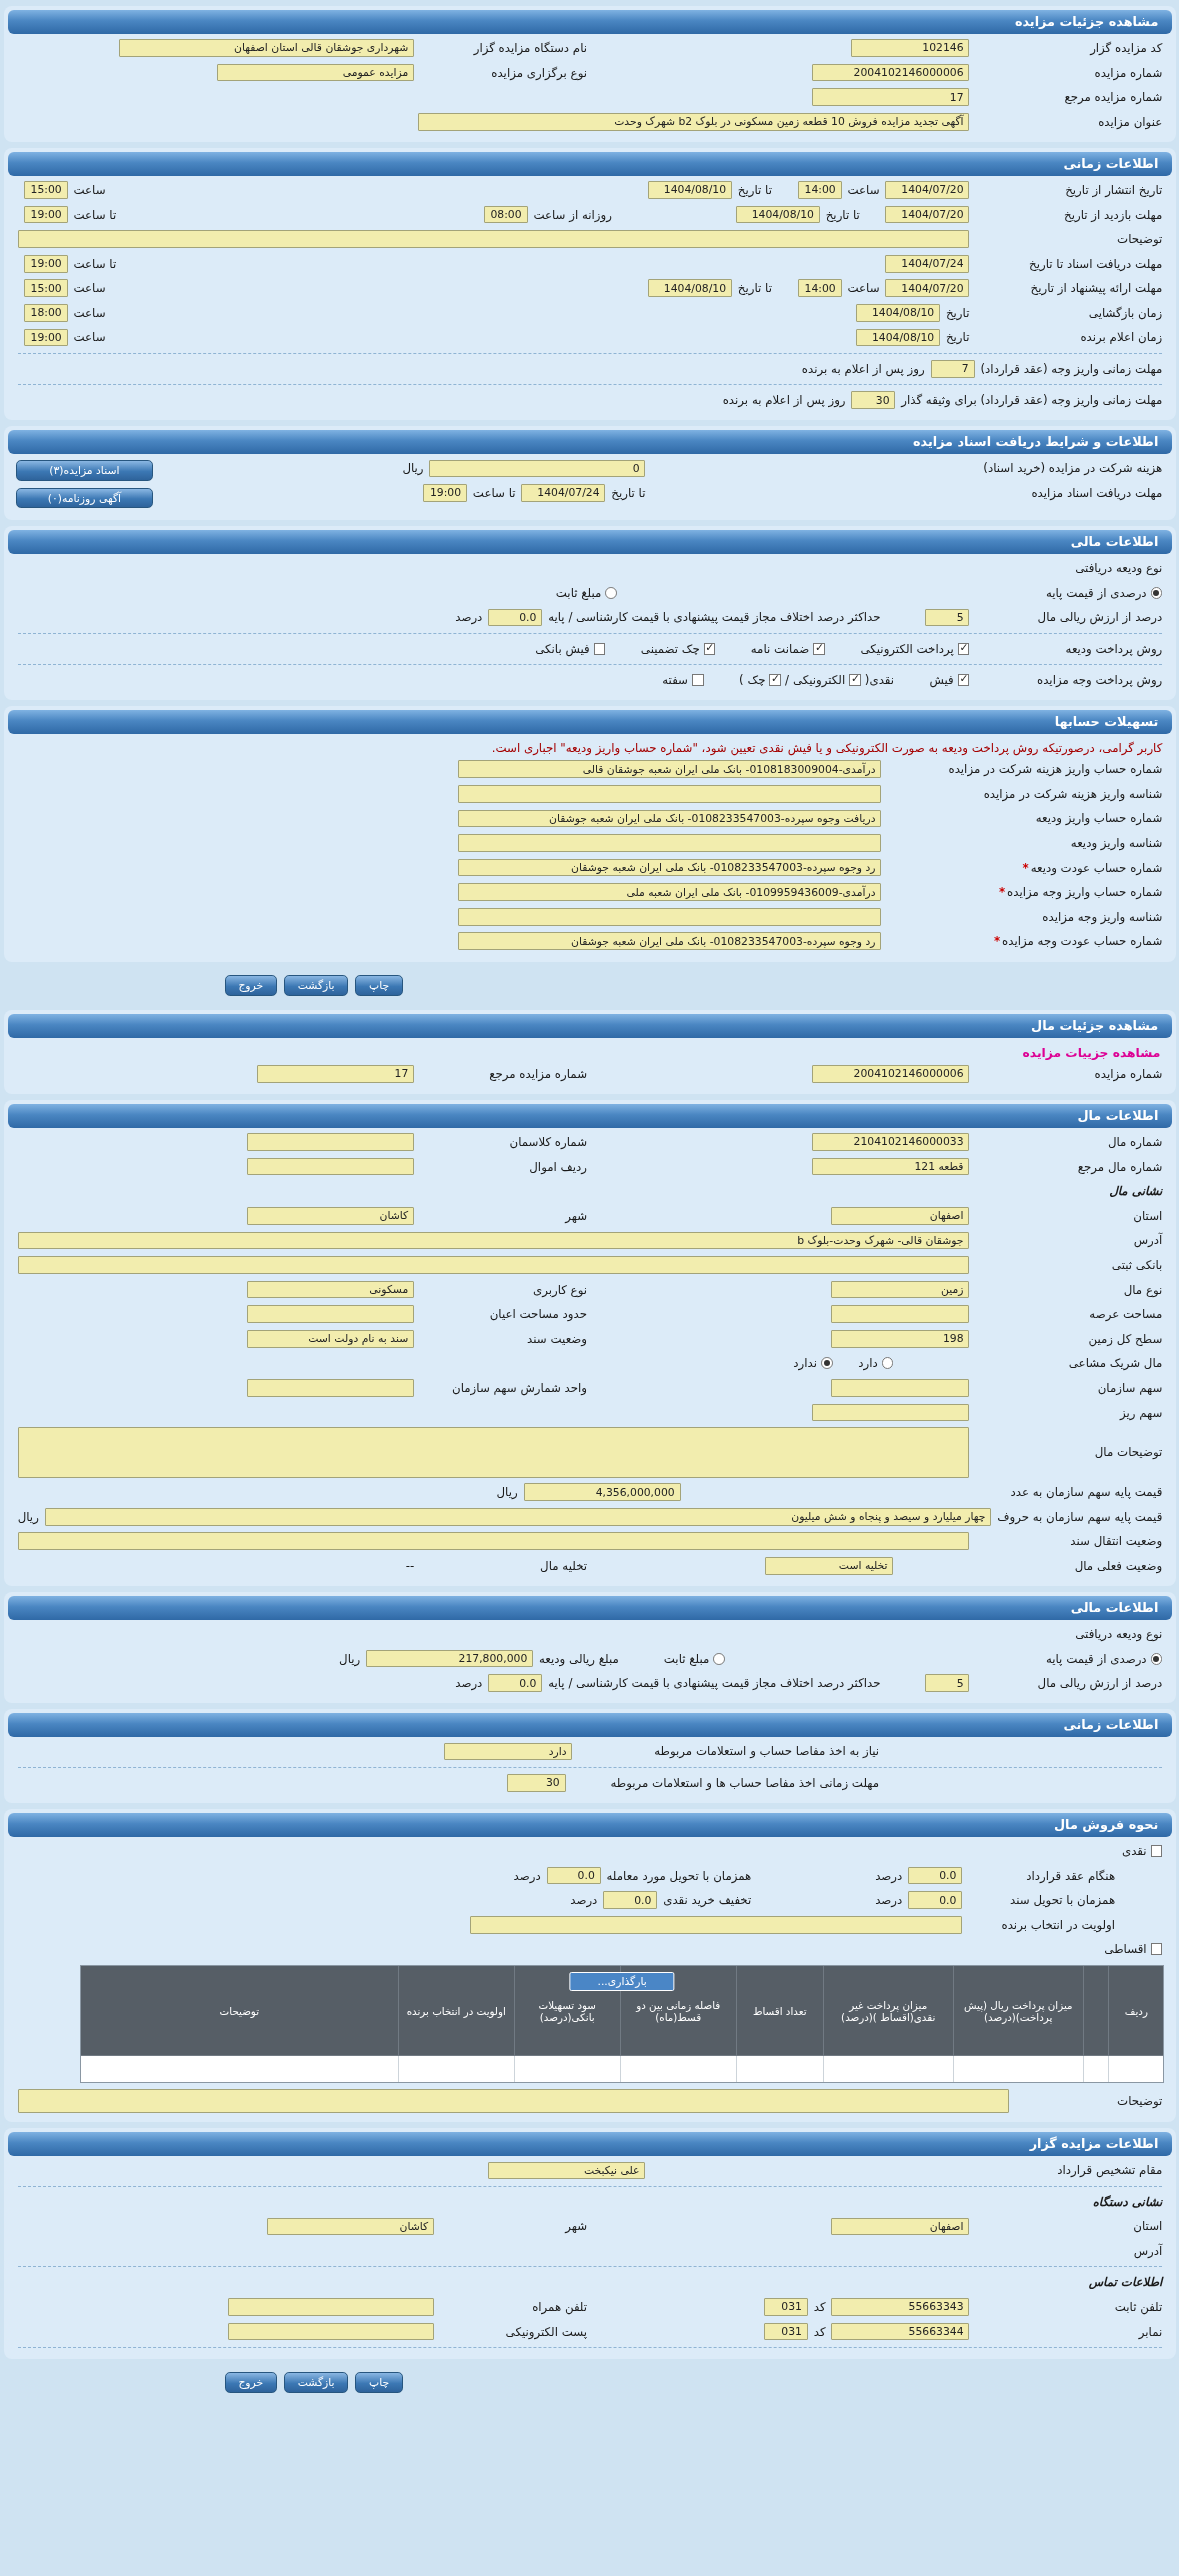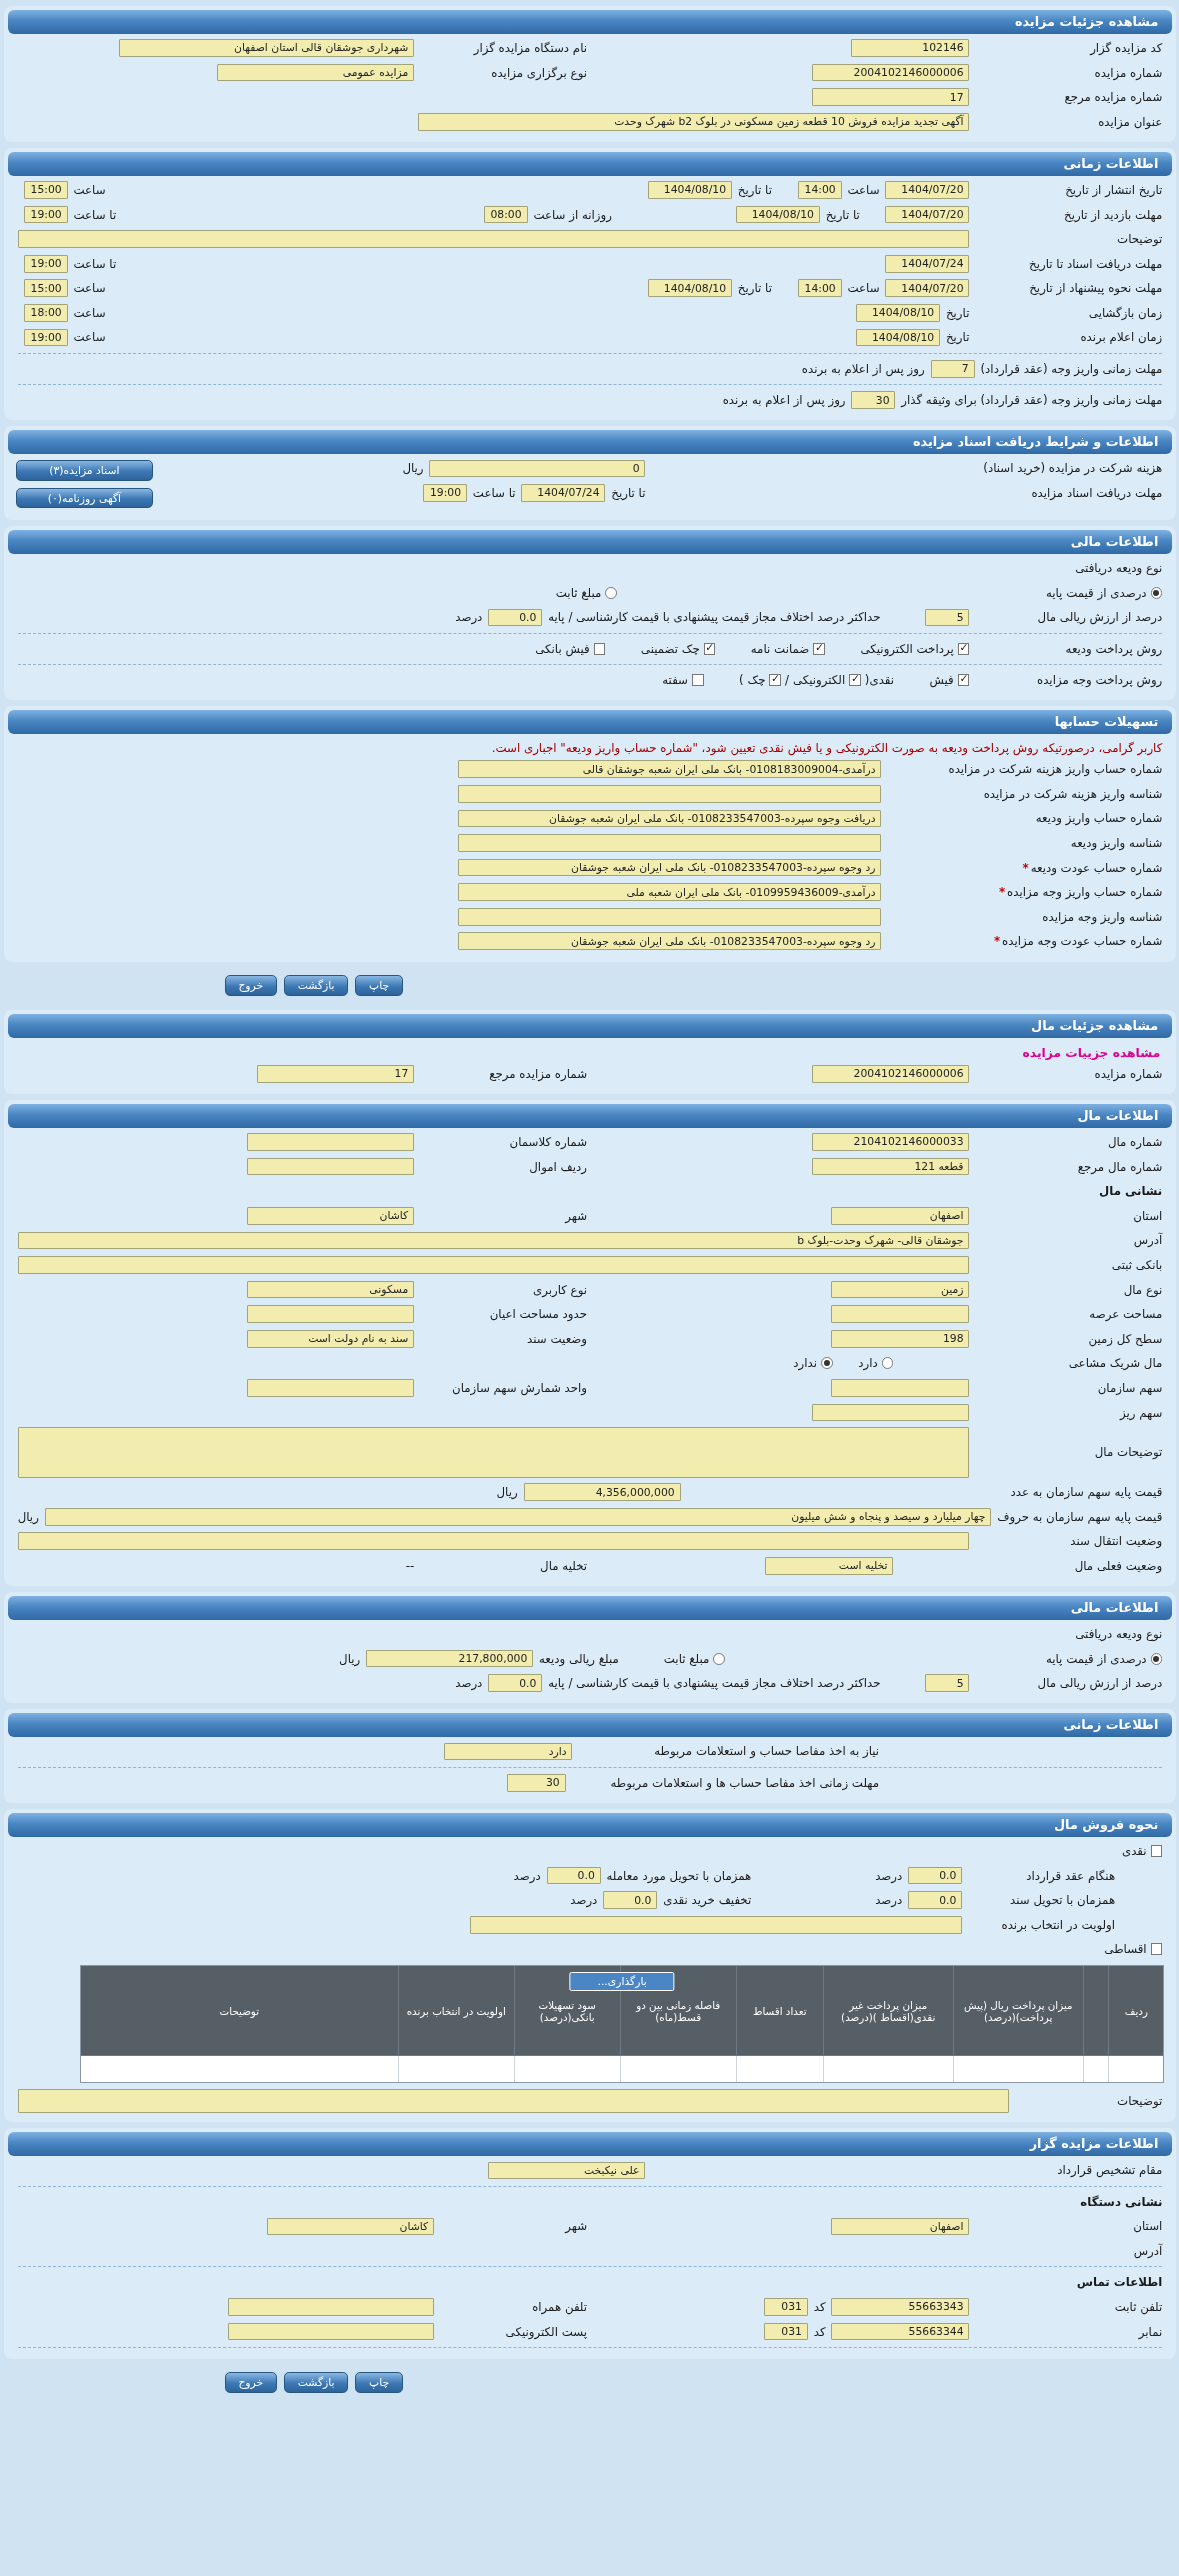--- a/index.html
+++ b/index.html
@@ -13,21 +13,21 @@
   }
   .sec { background:#dcebf8; border-radius:7.9px; margin:5.9px 3.9px; padding:2px 2px 7.9px; }
   .sec-h {
     background:linear-gradient(#7fb2e2 0%,#4a86c2 45%,#2f69a6 100%);
     color:#fff; font-weight:bold; font-size:12.8px;
     padding:3.9px 13.8px 4.9px; border-radius:5.9px; margin:2px;
   }
   .row { display:flex; align-items:center; gap:5.9px; padding:2px 11.8px; min-height:24.6px; }
   .cell { display:flex; align-items:center; gap:5.9px; flex:1; min-width:0; }
   .lbl { color:#1a1a1a; font-size:11.8px; flex-shrink:0; }
-  .sublbl { font-weight:bold; }
+  .sublbl { font-weight:bold;font-style:italic; }
   .lw150{width:147px;} .lw170{width:167px;} .lw190{width:187px;} .lw280{width:275px;}
   .lblwrap { display:inline-flex; align-items:center; flex-shrink:0; }
   .req { color:#cc0000; font-weight:bold; margin:0 2px; }
   .fld {
     background:#f2edae; border:1px solid #a3a379; border-radius:1px;
     height:17.7px; font-size:10.8px; color:#222;
     display:inline-flex; align-items:center; padding:0 4.9px; flex-shrink:0;
     overflow:hidden; white-space:nowrap;
   }
   .fld.fill { flex:1; flex-shrink:1; }
@@ -158,21 +158,21 @@
   </div>
   <div class="row">
     <span class="lbl lw190">مهلت دریافت اسناد تا تاریخ</span>
     <span class="fld w85">1404/07/24</span>
     <span class="grp pull-left">
       <span class="lbl">تا ساعت</span>
       <span class="fld w45">19:00</span>
     </span>
   </div>
   <div class="row">
-    <span class="lbl lw190">مهلت نحوه پیشنهاد از تاریخ</span>
+    <span class="lbl lw190">مهلت ارائه پیشنهاد از تاریخ</span>
     <span class="fld w85">1404/07/20</span>
     <span class="lbl">ساعت</span>
     <span class="fld w45">14:00</span>
     <span class="lbl gap20">تا تاریخ</span>
     <span class="fld w85">1404/08/10</span>
     <span class="grp pull-left">
       <span class="lbl">ساعت</span>
       <span class="fld w45">15:00</span>
     </span>
   </div>

